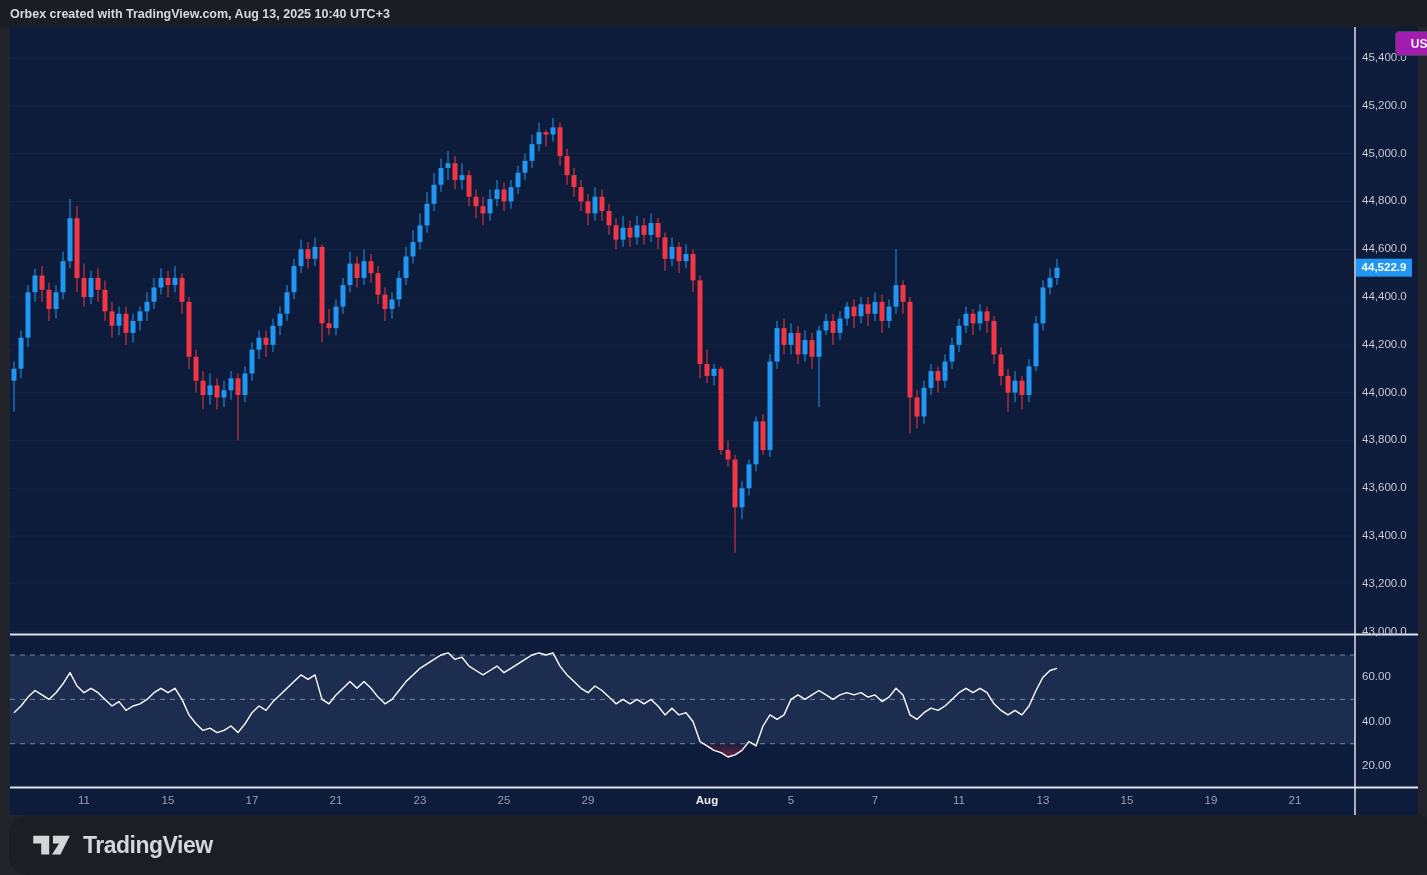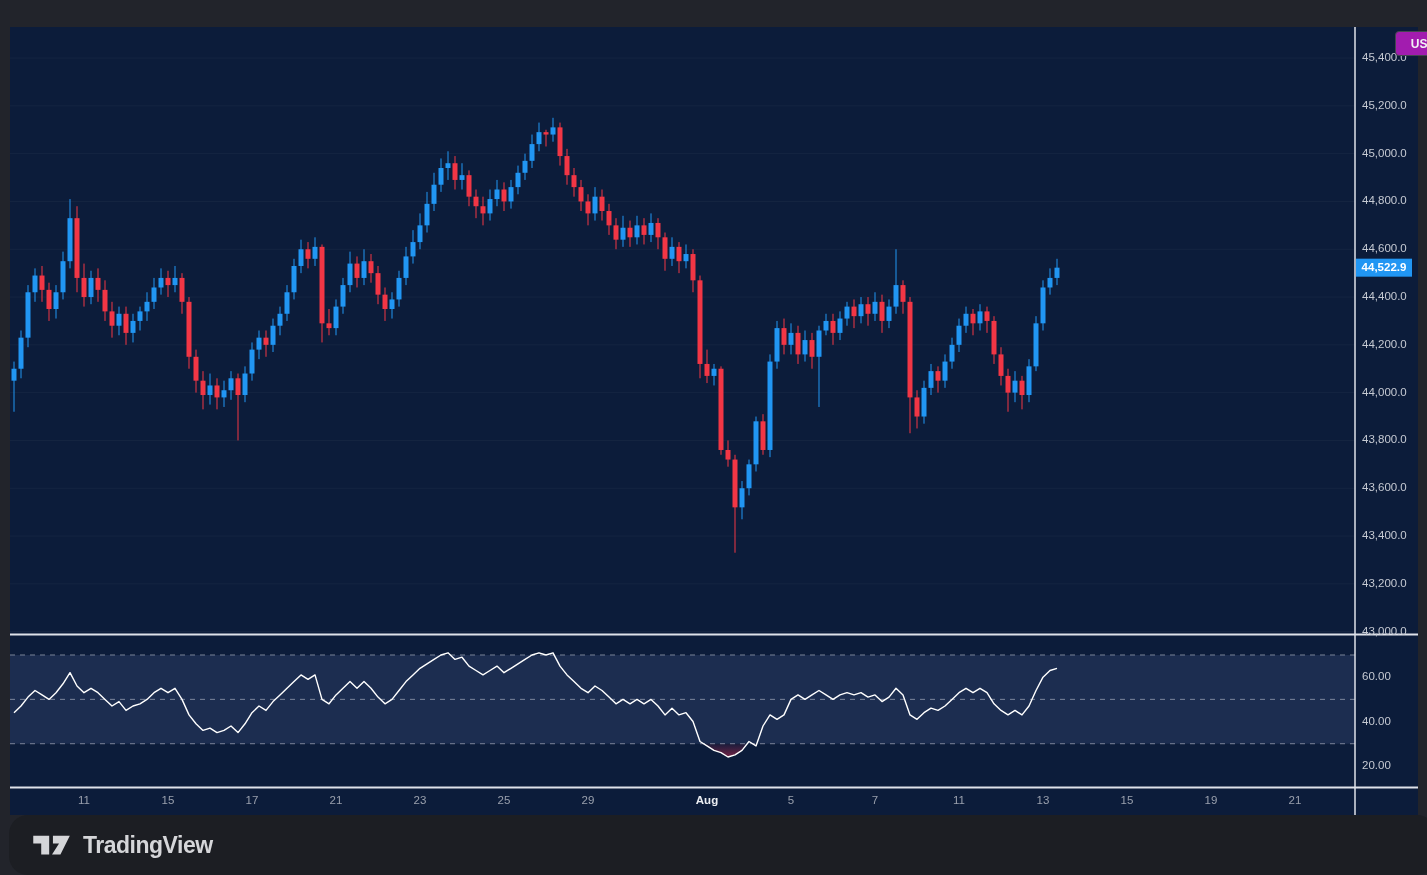--- a/index.html
+++ b/index.html
@@ -17,20 +17,23 @@
   .bottombar{position:absolute;left:9px;top:815px;width:1427px;height:60px;background:#1c1e23;
              display:flex;align-items:center;border-radius:19px;}
   .tv-logo{display:flex;align-items:center;gap:10px;margin-left:22px;cursor:pointer;}
   .tv-logo .brand{color:#d5d6d9;font-size:23px;font-weight:700;letter-spacing:-0.5px;}
 </style>
 </head>
 <body>
 
 <div class="stage">
 
+  <div class="topbar">
+    <span>Orbex created with TradingView.com, Aug 13, 2025 10:40 UTC+3</span>
+  </div>
 
   <div class="chartwrap">
     <svg id="chart-svg" width="1408" height="788" viewBox="0 0 1408 788">
         <rect x="0" y="0" width="1408" height="788" fill="#0c1c3a"></rect>
         <g>
           <line x1="0" y1="31.066929133858267" x2="1345" y2="31.066929133858267" stroke="rgba(255,255,255,0.04)" stroke-width="1"></line>
           <line x1="0" y1="78.86220472440944" x2="1345" y2="78.86220472440944" stroke="rgba(255,255,255,0.04)" stroke-width="1"></line>
           <line x1="0" y1="126.65748031496062" x2="1345" y2="126.65748031496062" stroke="rgba(255,255,255,0.04)" stroke-width="1"></line>
           <line x1="0" y1="174.4527559055118" x2="1345" y2="174.4527559055118" stroke="rgba(255,255,255,0.04)" stroke-width="1"></line>
           <line x1="0" y1="222.248031496063" x2="1345" y2="222.248031496063" stroke="rgba(255,255,255,0.04)" stroke-width="1"></line>

